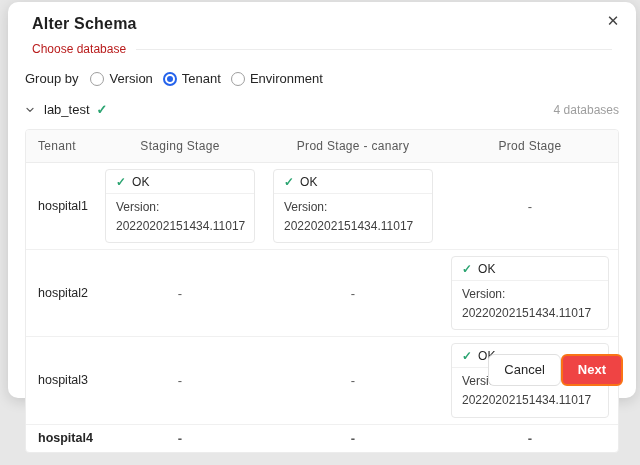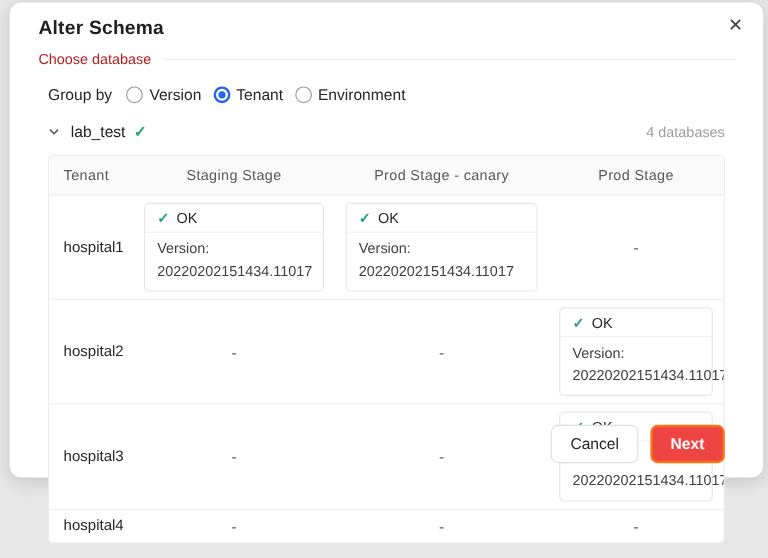--- a/index.html
+++ b/index.html
@@ -18,21 +18,21 @@
   .title { font-size:16px; font-weight:700; color:#1f1f1f; letter-spacing:.2px; }
   .close-btn {
     position:absolute; top:8px; right:12px; width:22px; height:22px;
     display:flex; align-items:center; justify-content:center;
     font-size:15px; color:#434343; cursor:pointer; user-select:none;
   }
   .subtitle-row { display:flex; align-items:center; gap:10px; margin:9px 24px 0 24px; }
   .subtitle { font-size:12px; color:#b91c1c; white-space:nowrap; }
   .subtitle-line { flex:1; height:1px; background:#ececec; }
 
-  .modal-body { padding:0 32px; }
+  .modal-body { padding:0 17px; }
 
   .radio-row { display:flex; align-items:center; margin:15px 0 0 0; font-size:13px; color:#262626; }
   .radio-row .group-label { margin-right:12px; }
   .radio-option { display:flex; align-items:center; gap:5px; margin-right:10px; cursor:pointer; }
   .radio-circle {
     width:14px; height:14px; border-radius:50%; box-sizing:border-box;
     border:1px solid #9e9e9e; background:#fff; position:relative; flex:0 0 auto;
   }
   .radio-circle.selected { border:2px solid #2563eb; }
   .radio-circle.selected::after {
@@ -54,37 +54,37 @@
   thead th {
     background:#fafafa; height:30px; font-size:12px; font-weight:500; color:#595959;
     border-bottom:1px solid #ececec; text-align:center; letter-spacing:.3px;
   }
   thead th.left { text-align:left; padding-left:12px; }
   tbody tr { border-bottom:1px solid #f0f0f0; }
   tbody tr:last-child { border-bottom:none; }
   tbody td { vertical-align:middle; padding:0; }
   tr.r-tall { height:74px; }
   tr.r-mid  { height:70px; }
-  tr.r-slim { height:28px; }
+  tr.r-slim { height:28px;font-weight:bold; }
   .tenant-cell { text-align:left; padding-left:12px; font-size:12.5px; color:#262626; }
   .dash-cell { text-align:center; font-size:13px; color:#595959; }
 
   .status-card {
     background:#fff; border:1px solid #e8e8e8; border-radius:4px;
     margin:6px 9px; text-align:left; font-size:12px;
   }
   .card-head {
     display:flex; align-items:center; gap:6px; padding:5px 10px 4px 10px;
     border-bottom:1px solid #f0f0f0; color:#262626;
   }
   .card-check { color:#2ba471; font-weight:700; font-size:12px; line-height:1; }
   .card-body { padding:4px 10px 7px 10px; color:#404040; line-height:1.55; }
   .version-value { color:#404040; }
 
-  .modal-footer { position:absolute; right:32px; bottom:12px; display:flex; gap:10px; }
+  .modal-footer { position:absolute; right:13px; bottom:12px; display:flex; gap:0; }
   .btn { border-radius:6px; font-size:13px; padding:6px 15px; cursor:pointer; line-height:1.2; }
   .btn-cancel { background:#fff; border:1px solid #e0e0e0; color:#262626; }
   .btn-next { background:#ef4444; border:2px solid #f97316; color:#fff; font-weight:700; }
 </style>
 </head>
 <body>
 
 <div>
   <div class="modal">
 

